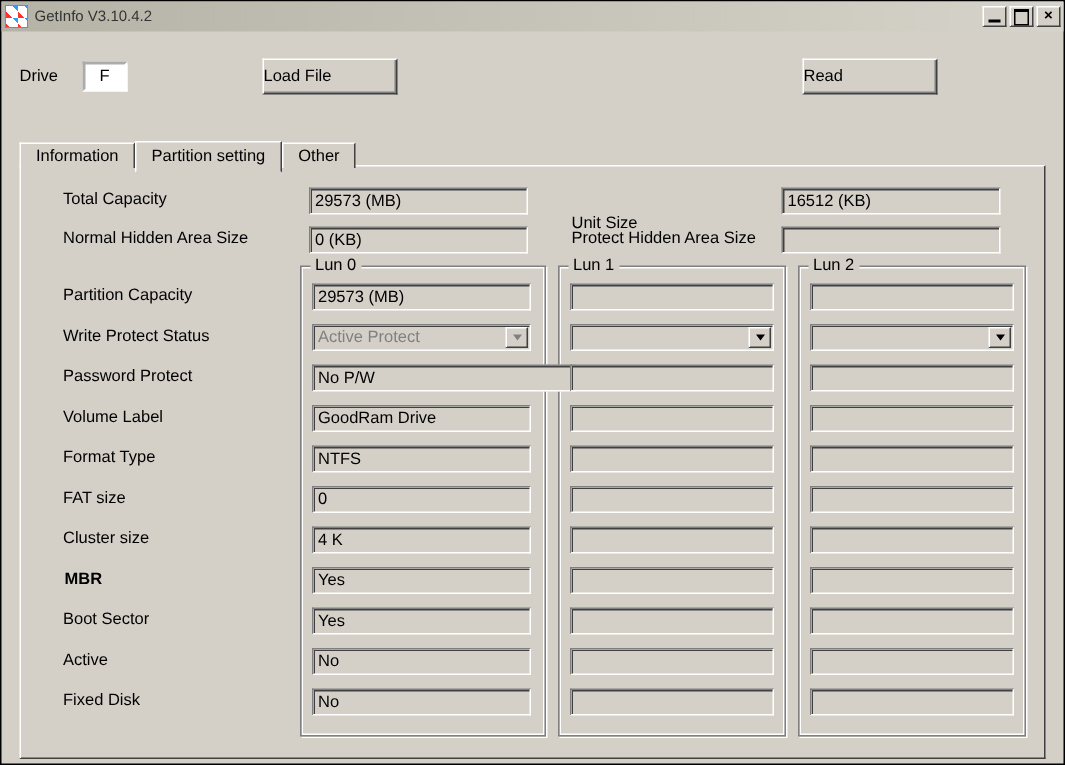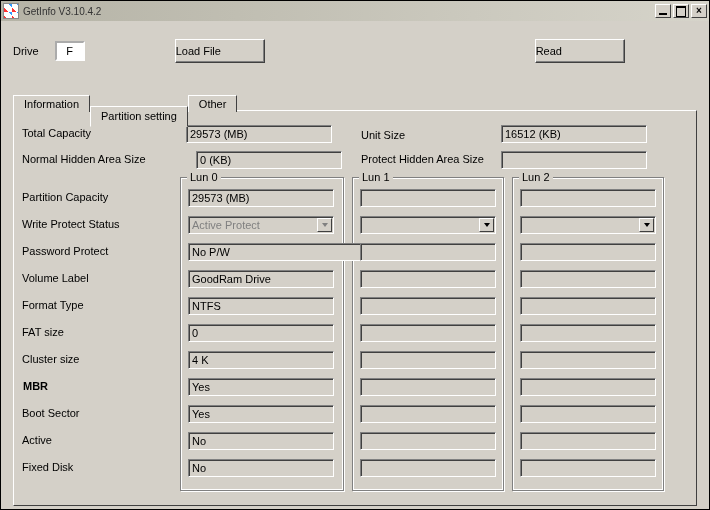--- a/index.html
+++ b/index.html
@@ -108,32 +108,32 @@
     font-size: 11px;
     cursor: default;
   }
   .tab.inactive {
     top: 2px;
     height: 17px;
     line-height: 11px;
     border-bottom: none;
   }
   .tab.active {
-    top: 16px;
+    top: 4px;
     height: 21px;
     line-height: 13px;
     z-index: 2;
     border-bottom: 1px solid #d4d0c8;
     margin-bottom: -1px;
   }
   .tabpanel {
     border: 1px solid #fff;
     border-right-color: #404040;
     border-bottom-color: #404040;
-    padding: 14px 12px 12px 4px;
+    padding: 14px 12px 12px 24px;
     height: 396px;
   }
 
   .form-area {
     position: relative;
     width: 656px;
     height: 370px;
   }
   .lbl {
     position: absolute;
@@ -212,25 +212,25 @@
       <div class="tab active">Partition setting</div>
       <div class="tab inactive">Other</div>
     </div>
 
     <div class="tabpanel">
       <div class="form-area">
 
         <span class="lbl" style="left:4px; top:2px;">Total Capacity</span>
         <div class="sunken" style="left:168px; top:0px; width:146px;">29573 (MB)</div>
 
-        <span class="lbl" style="left:343px; top:4px;">Unit Size</span>
+        <span class="lbl" style="left:343px; top:18px;">Unit Size</span>
         <div class="sunken" style="left:483px; top:0px; width:146px;">16512 (KB)</div>
 
         <span class="lbl" style="left:4px; top:28px;">Normal Hidden Area Size</span>
-        <div class="sunken" style="left:168px; top:26px; width:146px;margin-left:10px;">0 (KB)</div>
+        <div class="sunken" style="left:168px; top:26px; width:146px;">0 (KB)</div>
 
         <span class="lbl" style="left:343px; top:28px;">Protect Hidden Area Size</span>
         <div class="sunken" style="left:483px; top:26px; width:146px;"></div>
 
         <div class="groupbox" style="left:162px; top:52px; width:164px; height:314px;">
           <span class="legend">Lun 0</span>
         </div>
         <div class="groupbox" style="left:334px; top:52px; width:152px; height:314px;">
           <span class="legend">Lun 1</span>
         </div>

